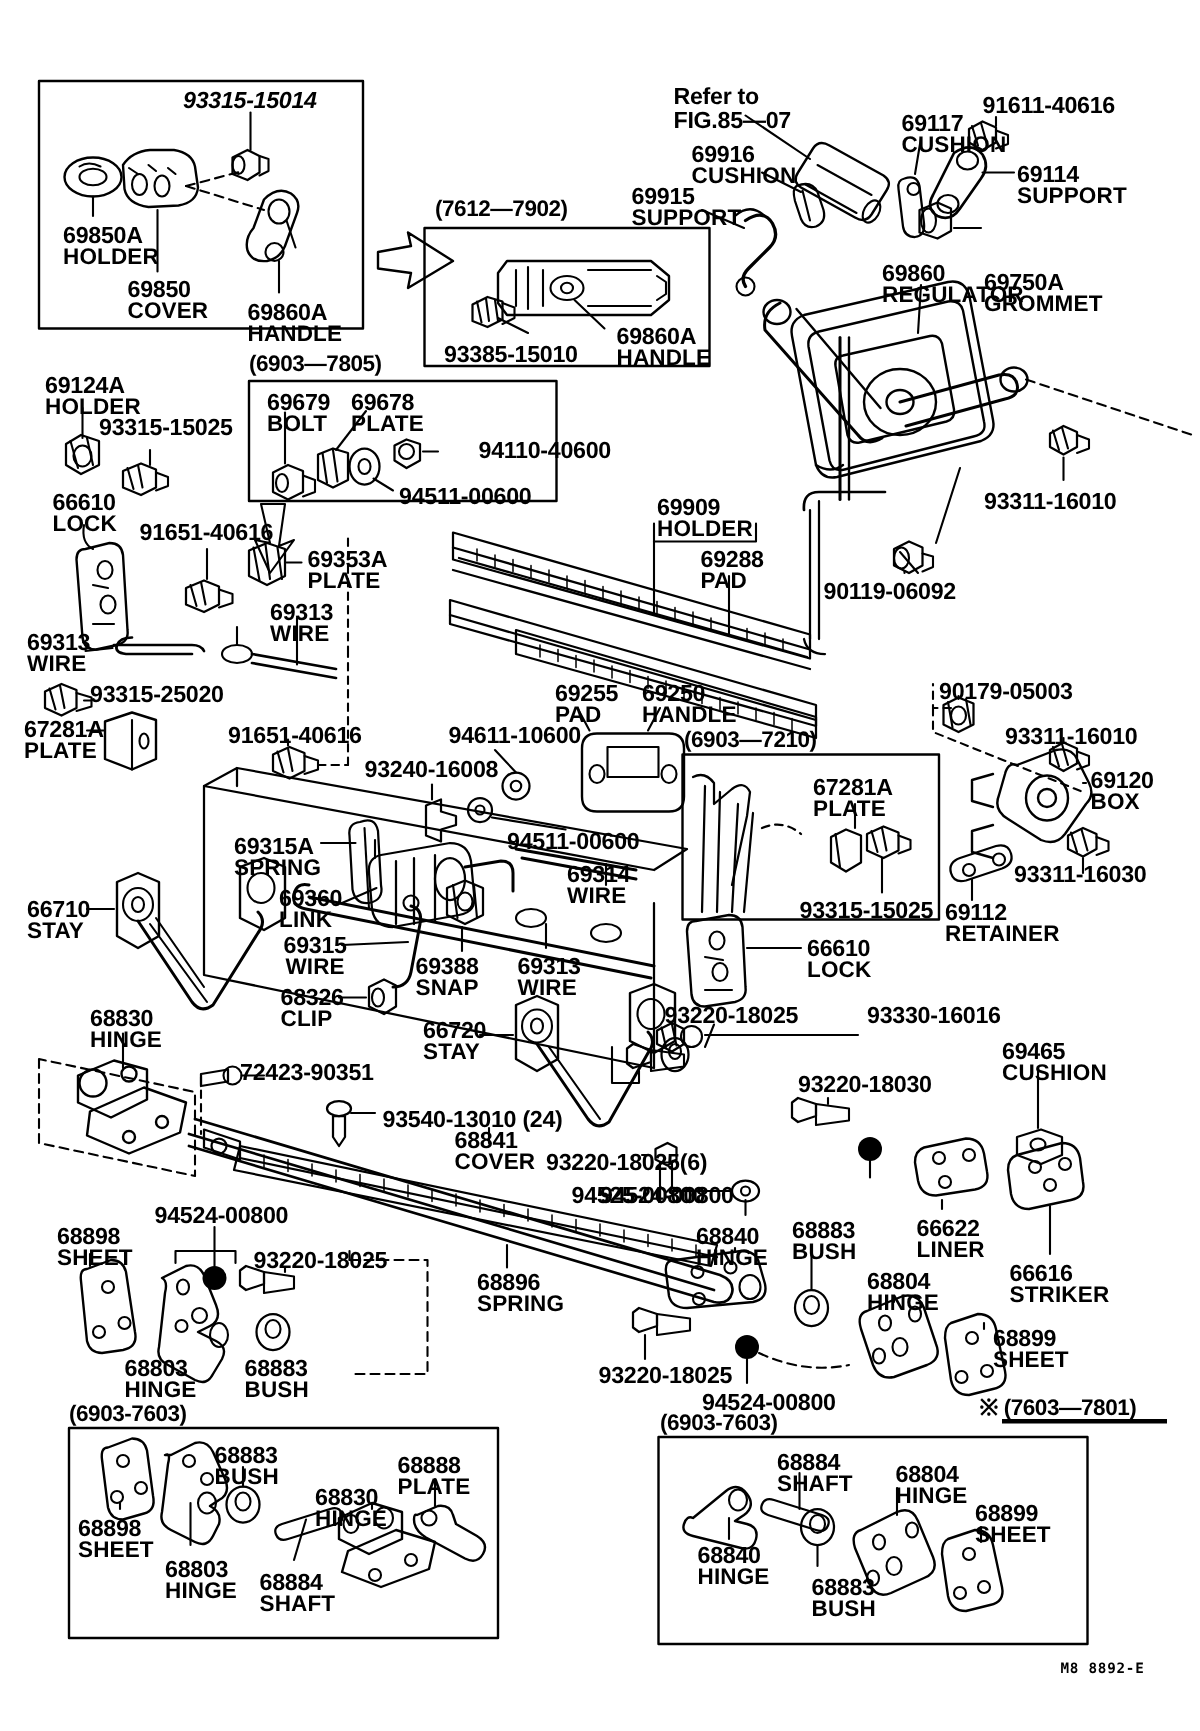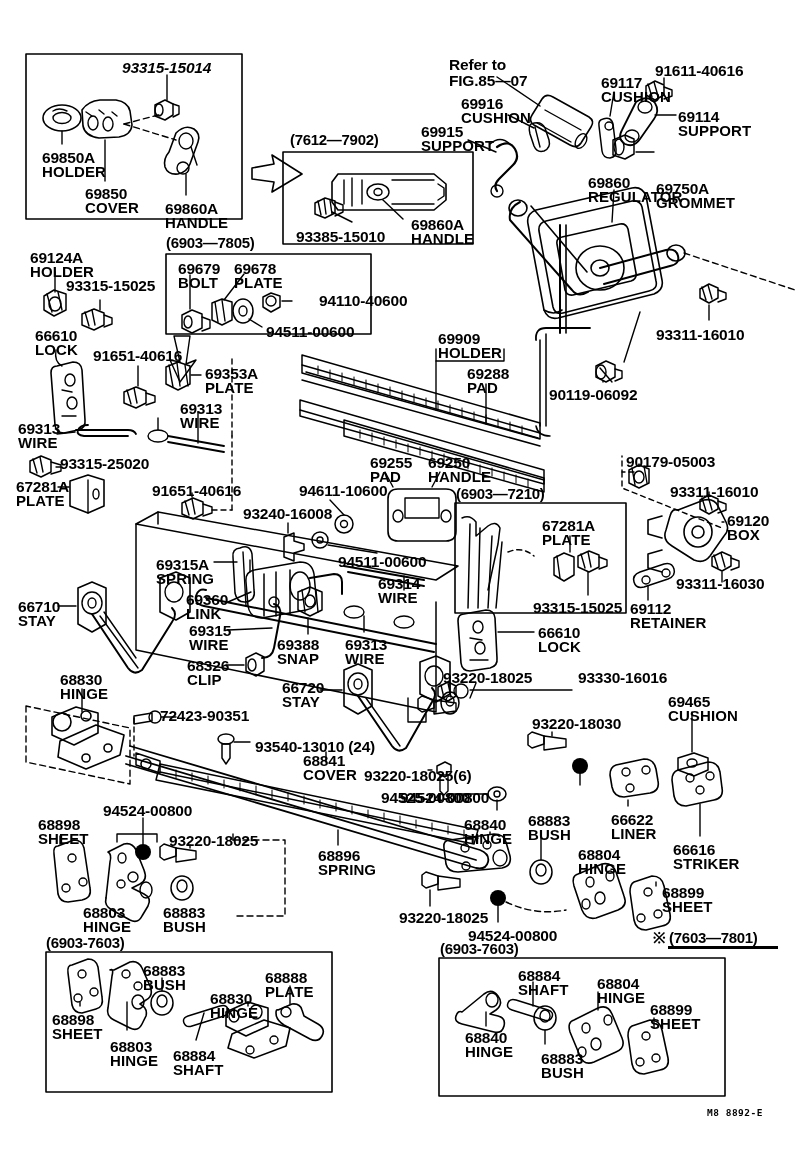--- a/index.html
+++ b/index.html
@@ -952,21 +952,21 @@
         <span class="num">94511-00600</span>
       </div>
       <div class="lbl l" style="left: 186px; top: 592px;">
         <span class="num">69360</span>
         <span class="nm">LINK</span>
       </div>
       <div class="lbl l" style="left: 378px; top: 576px;">
         <span class="num">69314</span>
         <span class="nm">WIRE</span>
       </div>
-      <div class="lbl l" style="left: 189px; top: 623px;">
+      <div class="lbl l" style="left: 189px; top: 623px; text-align: center;">
         <span class="num">69315</span>
         <span class="nm">WIRE</span>
       </div>
       <div class="lbl l" style="left: 277px; top: 637px;">
         <span class="num">69388</span>
         <span class="nm">SNAP</span>
       </div>
       <div class="lbl l" style="left: 345px; top: 637px;">
         <span class="num">69313</span>
         <span class="nm">WIRE</span>

